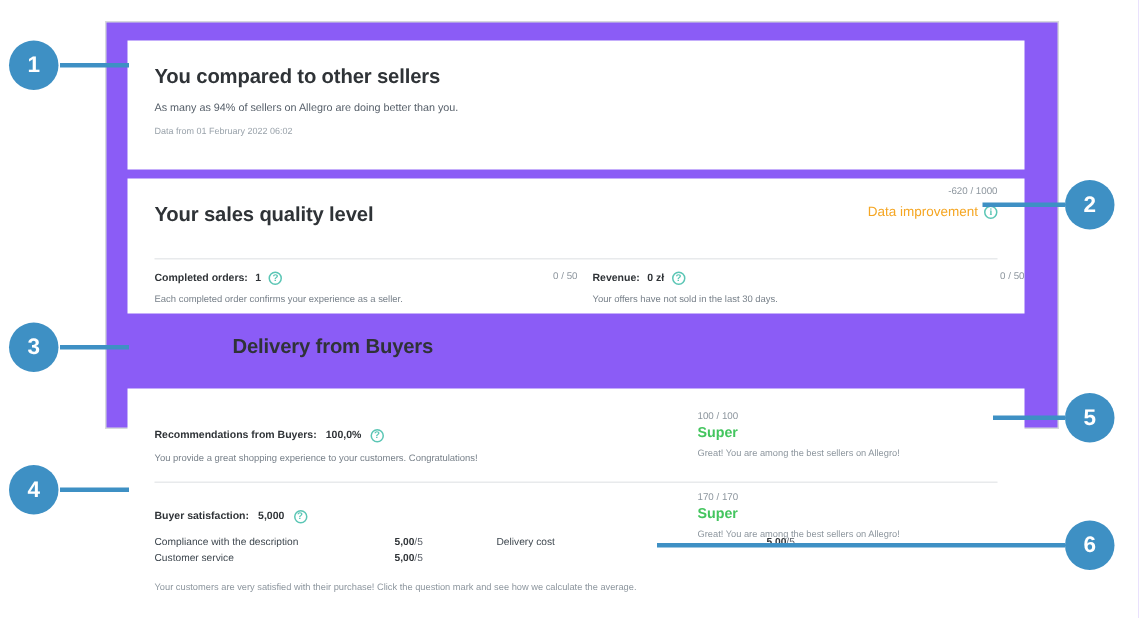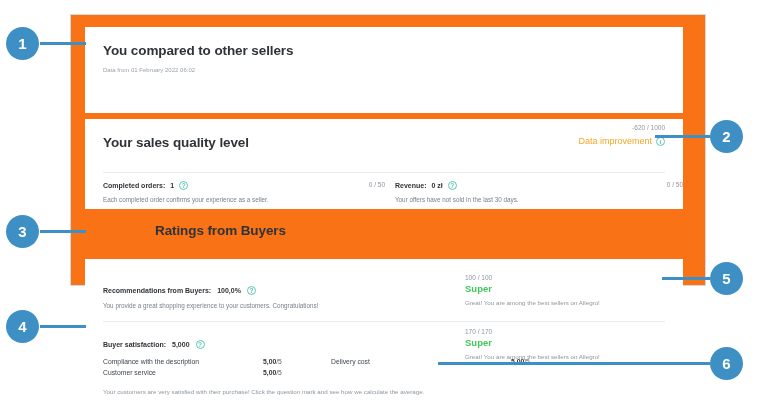--- a/index.html
+++ b/index.html
@@ -13,21 +13,21 @@
     position: relative;
     width: 759px; height: 412px;
     background: #ffffff;
   }
 
   
   .frame {
     position: absolute;
     left: 70px; top: 14px;
     width: 636px; height: 272px;
-    background: #f97316;
+    background: #8b5cf6;
     border: 1px solid #d6d9dc;
   }
 
   
   .card {
     position: absolute;
     background: #ffffff;
     left: 14px;
     width: 598px;
   }
@@ -199,20 +199,21 @@
   <div class="badge" style="left:6px; top:215px;">3</div>
   <div class="badge" style="left:6px; top:310px;">4</div>
   <div class="badge" style="left:710px; top:262px;">5</div>
   <div class="badge" style="left:710px; top:347px;">6</div>
 
   <div class="frame">
 
     <div class="card card-compared">
       <div class="pad" style="padding-top:16px;">
         <div class="h-title">You compared to other sellers</div>
+        <div class="sub">As many as 94% of sellers on Allegro are doing better than you.</div>
         <div class="meta">Data from 01 February 2022 06:02</div>
       </div>
     </div>
 
     <div class="card card-quality">
 
       <div class="q-head h-title">Your sales quality level</div>
 
       <div class="q-score">
         <div>-620 / 1000</div>
@@ -238,21 +239,21 @@
         <div class="m-title">
           <span>Revenue:</span>
           <span class="val">0 zł</span>
           <span class="ico">?</span>
           <span class="m-frac">0 / 50</span>
         </div>
         <div class="m-desc">Your offers have not sold in the last 30 days.</div>
       </div>
     </div>
 
-    <div class="section-head" style="top:208px;">Ratings from Buyers</div>
+    <div class="section-head" style="top:208px;">Delivery from Buyers</div>
 
     <div class="card card-ratings">
 
       <div class="r-block" style="top:0;">
         <div class="r-left" style="top:27px;">
           <div class="r-title">
             <span>Recommendations from Buyers:</span>
             <span>100,0%</span>
             <span class="ico">?</span>
           </div>

